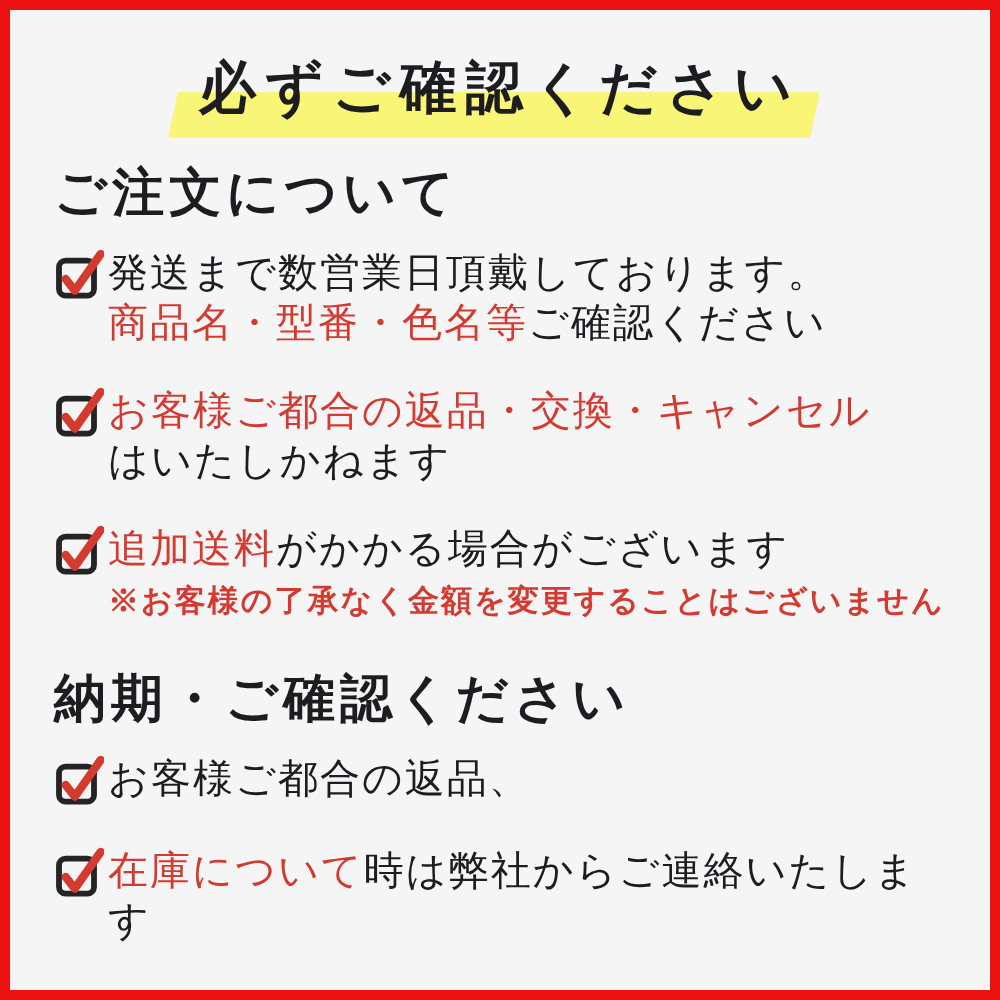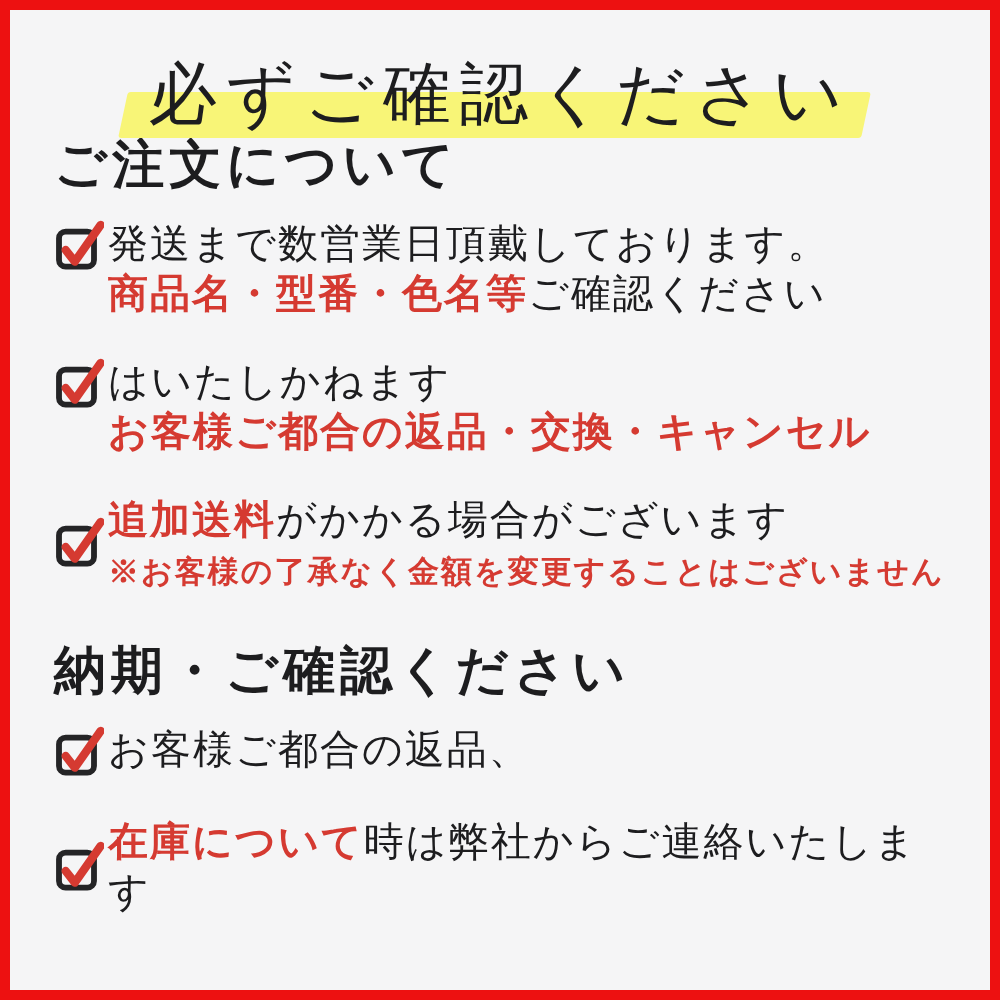--- a/index.html
+++ b/index.html
@@ -25,22 +25,22 @@
     padding:0 34px;
   }
   
   .title-wrap{
     text-align:center;
     margin-top:44px;
   }
   .title{
     position:relative;
     display:inline-block;
-    font-size:68px;
-    font-weight:400;
+    font-size:57px;
+    font-weight:700;
     letter-spacing:9px;
     line-height:1.2;
     color:var(--text-black);
   }
   .title-highlight{
     position:absolute;
     left:-26px;
     right:-14px;
     top:38px;
     height:46px;
@@ -53,52 +53,53 @@
     position:relative;
     z-index:1;
   }
   
   .section{padding-left:10px;}
   .section-heading{
     font-size:52px;
     font-weight:800;
     letter-spacing:5px;
     color:var(--text-black);
+    margin-top:42px;
     margin-bottom:24px;
     line-height:1.1;
   }
   .section-heading.second{margin-top:50px;}
   
   .item{
     display:flex;
     align-items:flex-start;
     margin-bottom:36px;
   }
-  .item:last-child{margin-bottom:0;align-items:center;}
+  .item:last-child{margin-bottom:0;}
   .checkbox{
     flex:0 0 auto;
     width:50px;
     height:56px;
     margin-right:4px;
     margin-top:0;
   }
   .checkbox svg{display:block;}
   .cb-box{fill:none;stroke:#242426;stroke-width:7;}
   .cb-check{fill:none;stroke:var(--accent-red);stroke-width:10;stroke-linecap:round;stroke-linejoin:round;}
   .item-text{
     font-size:40px;
     letter-spacing:2px;
     line-height:1.25;
     color:var(--text-black);
     font-weight:500;
     padding-top:2px;
   }
   .line{display:block;}
   .seg{white-space:pre-wrap;}
-  .seg.red{color:var(--accent-red);font-weight:700;}
+  .seg.red{color:var(--accent-red);font-weight:400;}
   .line.note{
     font-size:31px;
     font-weight:700;
     color:var(--accent-red);
     letter-spacing:2px;
     margin-top:8px;
   }
 </style>
 </head>
 <body>
@@ -129,22 +130,22 @@
     </div>
 
     <div class="item">
       <span class="checkbox">
         <svg viewBox="0 0 60 64" width="50" height="56" aria-hidden="true">
           <rect class="cb-box" x="6" y="16" width="42" height="42" rx="8"></rect>
           <path class="cb-check" d="M14 38 L25 52 L56 8"></path>
         </svg>
       </span>
       <div class="item-text">
+        <span class="line"><span class="seg red">お客様ご都合の返品・交換・キャンセル</span></span>
         <span class="line"><span class="seg">はいたしかねます</span></span>
-        <span class="line"><span class="seg red">お客様ご都合の返品・交換・キャンセル</span></span>
       </div>
     </div>
 
     <div class="item">
       <span class="checkbox">
         <svg viewBox="0 0 60 64" width="50" height="56" aria-hidden="true">
           <rect class="cb-box" x="6" y="16" width="42" height="42" rx="8"></rect>
           <path class="cb-check" d="M14 38 L25 52 L56 8"></path>
         </svg>
       </span>

